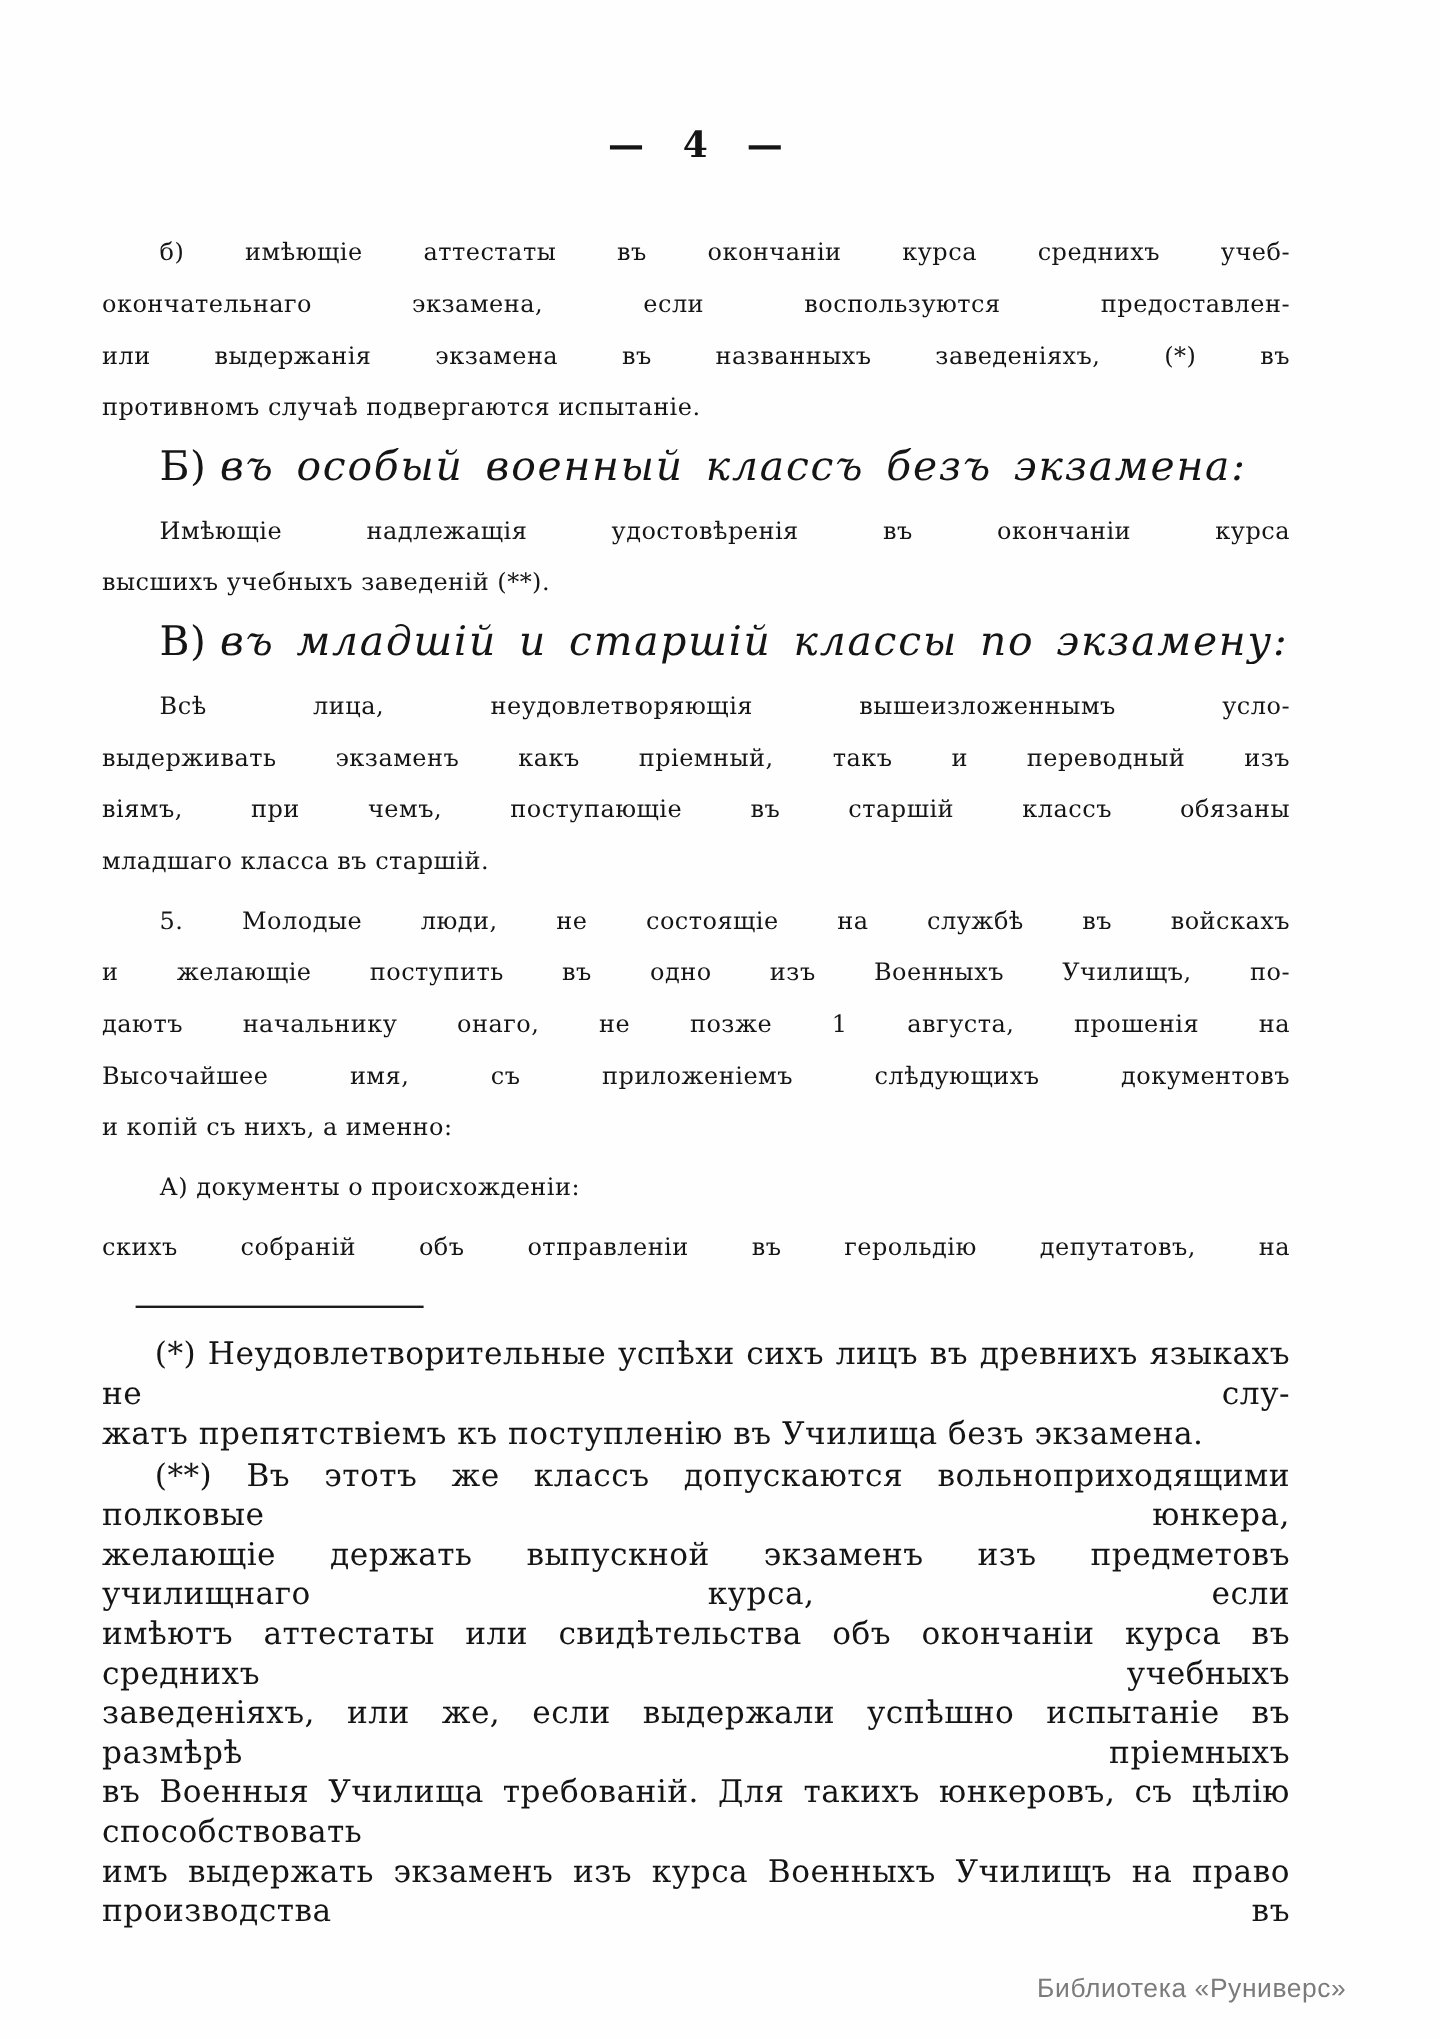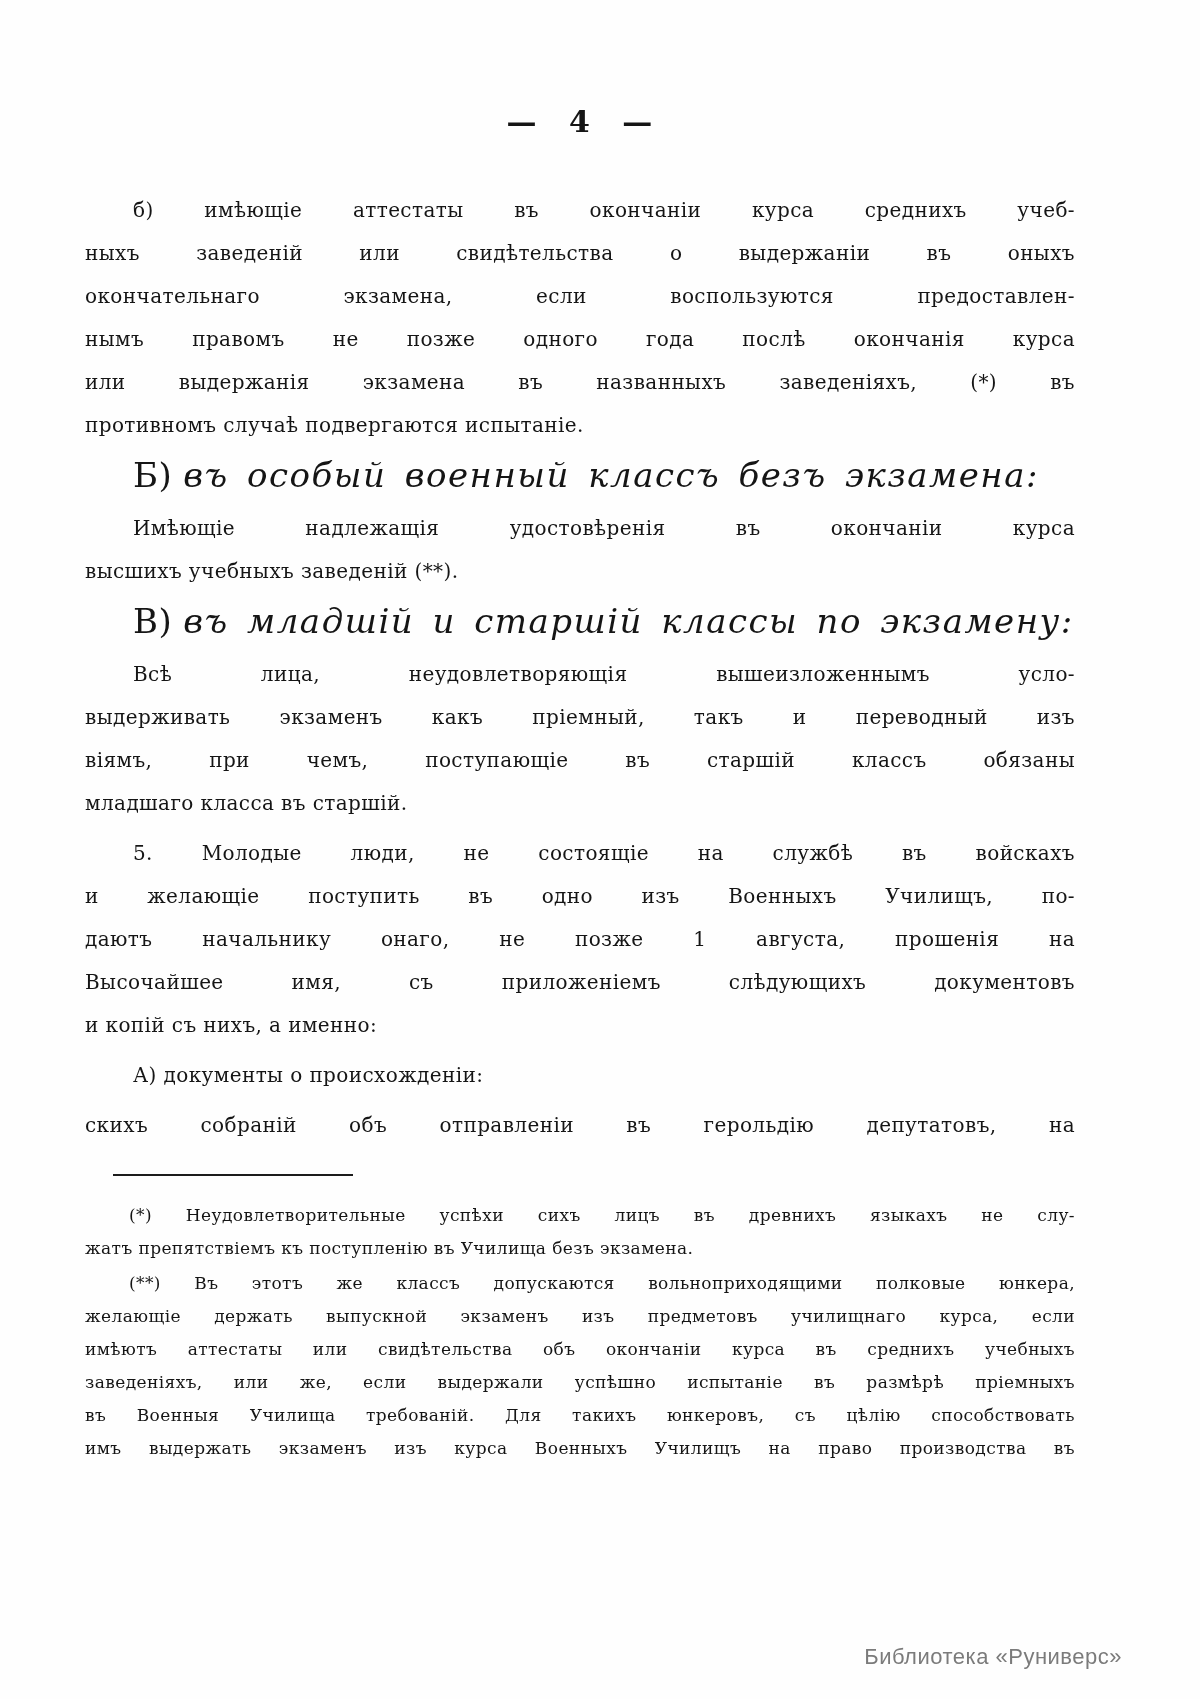--- a/index.html
+++ b/index.html
@@ -50,21 +50,21 @@
     letter-spacing:1.5px;
     word-spacing:6px;
   }
   .footnote-separator{
     width:240px;
     border:none;
     border-top:2px solid #1c1c1c;
     margin:27px 0 23px 28px;
   }
   .footnotes .line{
-    font-size:17px;
+    font-size:26px;
     line-height:33px;
   }
   .footnotes .line.indent{text-indent:44px;}
   .footnotes .paragraph + .paragraph{margin-top:2px;}
   .watermark{
     position:absolute;
     right:78px;
     top:1644px;
     font-family:"Liberation Sans", sans-serif;
     font-size:22px;
@@ -75,23 +75,21 @@
 </head>
 <body>
 
 <div class="page">
   <div class="content">
     <div class="page-number">— 4 —</div>
 
     <div>
         <div class="paragraph">
           <div class="line indent">б) имѣющіе аттестаты въ окончаніи курса среднихъ учеб-</div>
-          <div class="line">ныхъ заведеній или свидѣтельства о выдержаніи въ оныхъ</div>
           <div class="line">окончательнаго экзамена, если воспользуются предоставлен-</div>
-          <div class="line">нымъ правомъ не позже одного года послѣ окончанія курса</div>
           <div class="line">или выдержанія экзамена въ названныхъ заведеніяхъ, (*) въ</div>
           <div class="line last">противномъ случаѣ подвергаются испытаніе.</div>
         </div>
         <div class="paragraph heading"><span class="heading-label">Б) </span><span class="heading-text">въ особый военный классъ безъ экзамена:</span></div>
         <div class="paragraph">
           <div class="line indent">Имѣющіе надлежащія удостовѣренія  въ окончаніи курса</div>
           <div class="line last">высшихъ учебныхъ заведеній (**).</div>
         </div>
         <div class="paragraph heading"><span class="heading-label">В) </span><span class="heading-text">въ младшій и старшій классы по экзамену:</span></div>
         <div class="paragraph">

